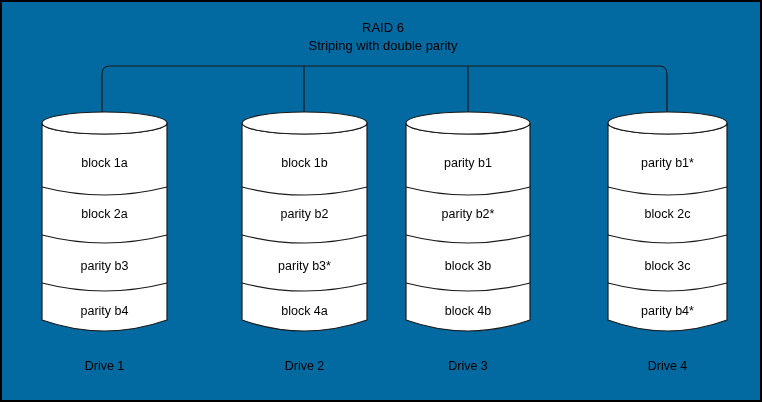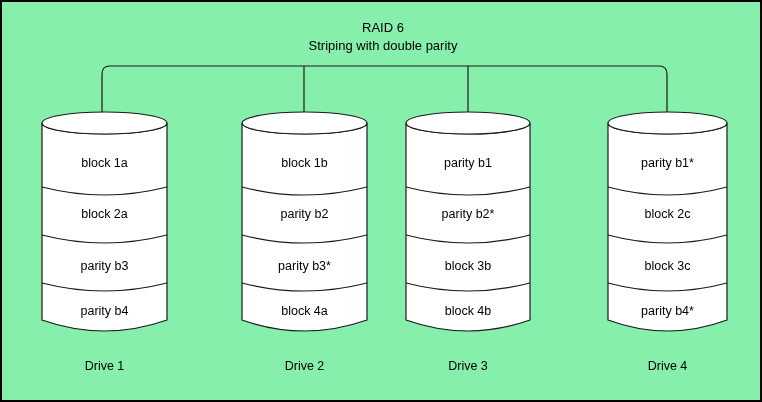--- a/index.html
+++ b/index.html
@@ -9,21 +9,21 @@
   }
   body {
     font-family: "Liberation Sans", sans-serif;
   }
   #diagram-frame {
     position: relative;
     width: 762px;
     height: 402px;
     box-sizing: border-box;
     border: 2px solid #000000;
-    background: #86efac;
+    background: #0369a1;
     overflow: hidden;
   }
   svg#raid-svg {
     position: absolute;
     left: 0;
     top: 0;
     width: 762px;
     height: 402px;
     display: block;
   }

